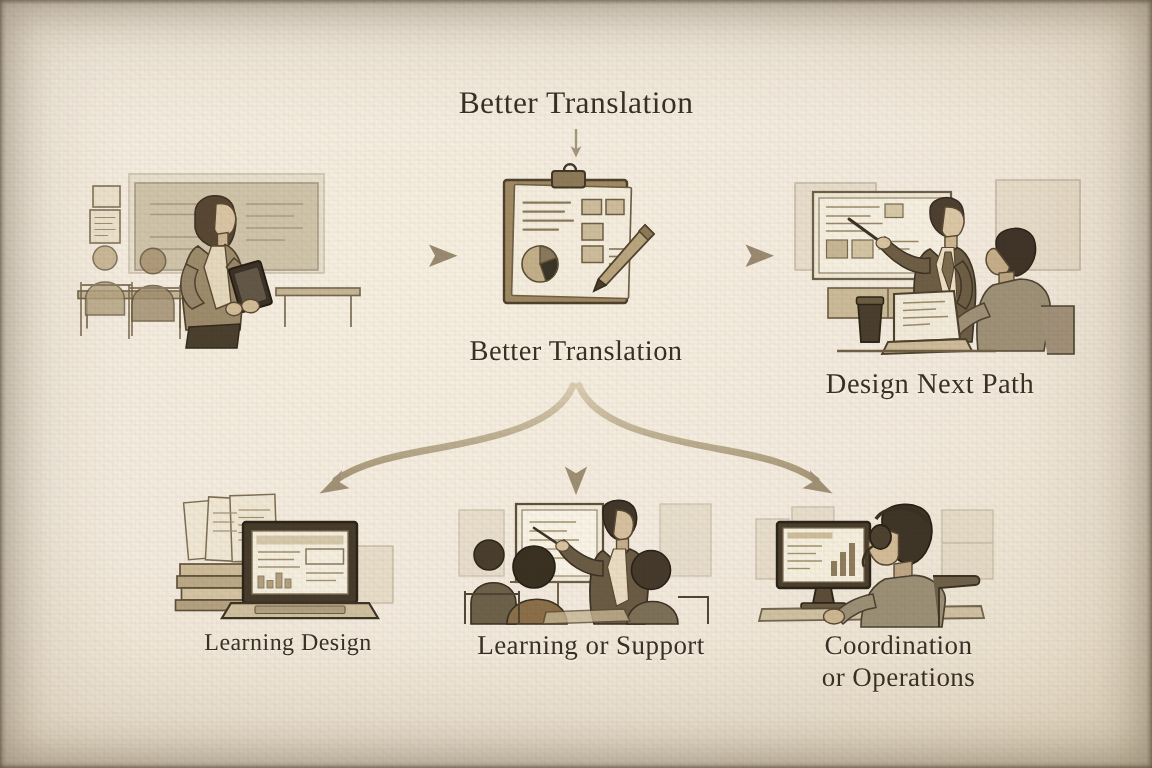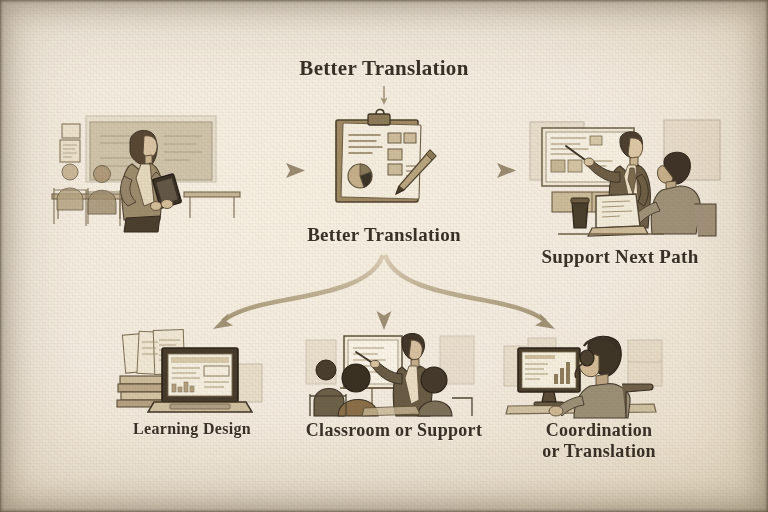--- a/index.html
+++ b/index.html
@@ -9,21 +9,20 @@
   }
   #canvas {
     position: relative;
     width: 768px;
     height: 512px;
     overflow: hidden;
     background:
       radial-gradient(ellipse 120% 110% at 38% 38%, #f6efe1 0%, #f2eade 38%, #e9dfcc 62%, #ddd0b8 82%, #c9b99c 100%);
     font-family: "Liberation Serif", "DejaVu Serif", serif;
     color: #3b3126;
-    font-weight: bold;
   }
   
   #canvas::before {
     content: "";
     position: absolute;
     inset: 0;
     pointer-events: none;
     z-index: 60;
     background-image:
       repeating-linear-gradient(0deg, rgba(120,95,60,0.035) 0px, rgba(120,95,60,0.035) 1px, rgba(255,255,255,0) 1px, rgba(255,255,255,0) 3px),
@@ -66,25 +65,25 @@
   svg { display: block; overflow: visible; }
   .arrows { position: absolute; inset: 0; z-index: 30; pointer-events: none; }
 </style>
 </head>
 <body>
 
 <div id="canvas">
 
   <div class="label lbl-top">Better Translation</div>
   <div class="label lbl-center">Better Translation</div>
-  <div class="label lbl-right">Support Next Path</div>
+  <div class="label lbl-right">Design Next Path</div>
   <div class="label lbl-b1">Learning Design</div>
-  <div class="label lbl-b2">Classroom or Support</div>
+  <div class="label lbl-b2">Learning or Support</div>
   <div class="label lbl-b3">Coordination
-or Translation</div>
+or Operations</div>
 
   <svg class="arrows" width="768" height="512" viewBox="0 0 768 512">
     <defs>
       <linearGradient id="agrad" x1="0" y1="0" x2="1" y2="0">
         <stop offset="0%" stop-color="#cdbb9c" stop-opacity="0.55"></stop>
         <stop offset="100%" stop-color="#968košo" stop-opacity="0.9"></stop>
       </linearGradient>
       <linearGradient id="ag2" x1="0" y1="0" x2="1" y2="0">
         <stop offset="0%" stop-color="#d3c3a6"></stop>
         <stop offset="100%" stop-color="#8d7d62"></stop>

